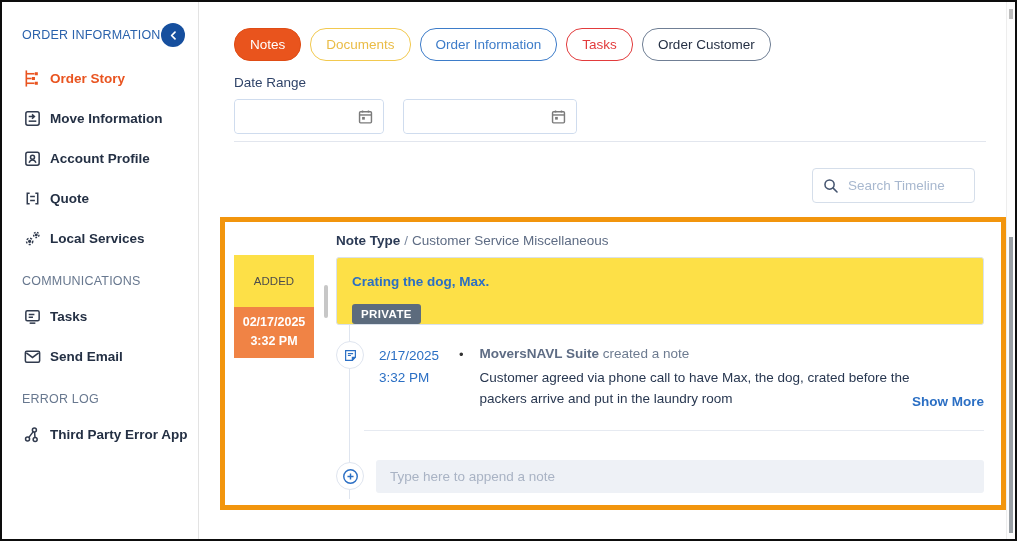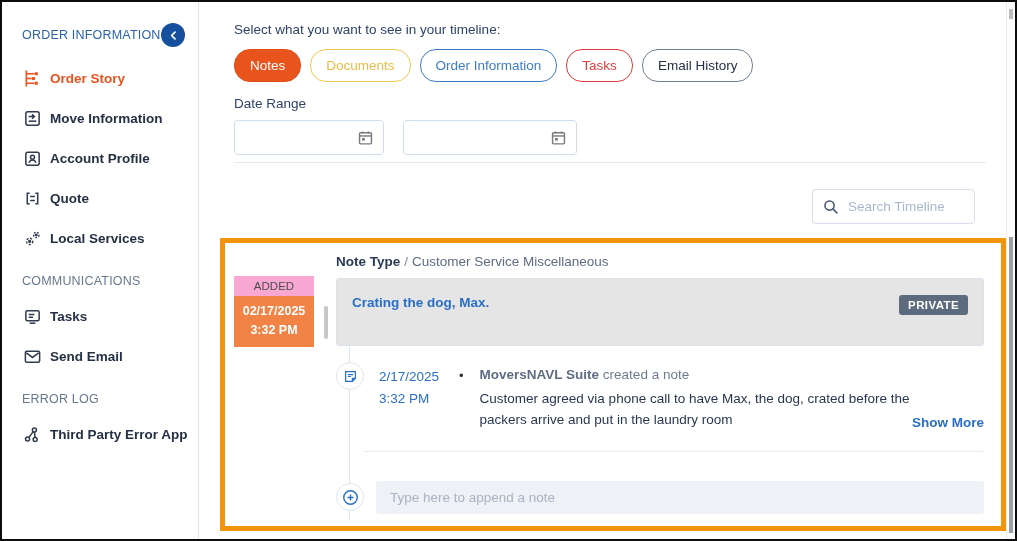--- a/index.html
+++ b/index.html
@@ -42,29 +42,29 @@
   .divider1 { margin-top:7px; width:752px; border-top:1px solid #e2e6ee; }
   .search-row { display:flex; justify-content:flex-end; padding-right:40px; margin-top:26px;align-items:center; }
   .search-box { width:163px; height:35px; border:1px solid #d5deea; border-radius:4px; display:flex; align-items:center; padding:0 9px; gap:8px; background:#fff; }
   .search-box input { border:none; outline:none; flex:1; min-width:0; font-size:13.5px; color:#43536e; font-family:inherit; }
   .search-box input::placeholder { color:#a8b8cf; }
 
   
   .highlight { margin-top:14px; margin-left:-14px; width:786px; height:293px; border:5px solid #f2950d; background:#fff; display:flex; }
   .hl-left { width:101px; position:relative; flex-shrink:0; }
   .badge { position:absolute; left:9px; top:33px; width:80px; text-align:center; }
-  .badge-status { background:#f9a8d4; color:#4c4c4c; font-size:11.5px; padding:4px 0; }
+  .badge-status { background:#fde047; color:#4c4c4c; font-size:11.5px; padding:20px 0; }
   .badge-date { background:#f08345; color:#fff; font-size:12.5px; font-weight:bold; padding:6px 0; line-height:1.55; }
   .mini-scroll { position:absolute; right:-2px; top:63px; width:4px; height:33px; background:#c7c7c7; border-radius:2px; cursor:pointer; }
   .hl-right { flex:1; display:flex; flex-direction:column; padding:11px 17px 0 10px; min-width:0; }
   .note-type-row { font-size:13.5px; display:flex; gap:4px; align-items:baseline; }
   .note-type-label { font-weight:bold; color:#2b3a55; }
   .note-type-sep { color:#7c8aa0; }
   .note-type-value { color:#5e6c84; }
-  .note-card { margin-top:9px; border:1px solid #dae1eb; border-radius:3px; height:68px; padding:16px 15px 0 15px; display:flex; justify-content:space-between; align-items:flex-start; background:#e5e5e5; }
+  .note-card { margin-top:9px; border:1px solid #dae1eb; border-radius:3px; height:68px; padding:16px 15px 0 15px; display:flex; justify-content:space-between; align-items:flex-start; background:#fde047;flex-direction:column; }
   .note-title { color:#2b6fc4; font-weight:bold; font-size:13.5px; cursor:pointer; }
   .private-badge { background:#5c6b7d; color:#fff; font-size:11.5px; font-weight:bold; padding:4px 9px; border-radius:3px; letter-spacing:.4px; }
   .tl { position:relative; flex:1; padding-top:20px; }
   .tl-line { position:absolute; left:13px; top:0; bottom:6px; width:1px; background:#dfe5ef; }
   .tl-circle { position:absolute; left:0; width:28px; height:28px; border:1px solid #dfe5ef; border-radius:50%; background:#fff; display:flex; align-items:center; justify-content:center; }
   .tl-circle.note-circle { top:16px; }
   .entry { display:flex; margin-left:43px; }
   .entry-date { width:66px; color:#2b6fc4; font-weight:normal; font-size:13.5px; line-height:1.65; flex-shrink:0; }
   .entry-bullet { margin:2px 16px 0 14px; color:#333; font-size:13px; }
   .entry-main { flex:1; min-width:0; }
@@ -193,28 +193,27 @@
             <circle cx="4.8" cy="14.8" r="2.1"></circle>
             <circle cx="12.8" cy="15.3" r="2.1"></circle>
             <path d="M10.8 7 6.2 13M12.2 7.4l.4 5.8"></path>
           </svg>
       </span>
       <span class="sb-label">Third Party Error App</span>
     </div>
   </div>
 
   <div class="main">
-    <div class="prompt">Select what you want to see in your timeline:</div>
 
     <div class="filters">
       <button class="fbtn notes">Notes</button>
       <button class="fbtn docs">Documents</button>
       <button class="fbtn orderinfo">Order Information</button>
       <button class="fbtn tasks">Tasks</button>
-      <button class="fbtn history">Email History</button>
+      <button class="fbtn history">Order Customer</button>
     </div>
 
     <div class="dr-label">Date Range</div>
     <div class="dr-row">
       <div class="date-input start">
         <input type="text" value="" style="">
         <span class="cal-icon">
           <svg width="17" height="17" viewBox="0 0 20 20" fill="none" stroke="#7b7b7b" stroke-width="1.7">
               <rect x="3" y="4.5" width="14" height="13" rx="1.2"></rect>
               <path d="M3 8.2h14"></path>

